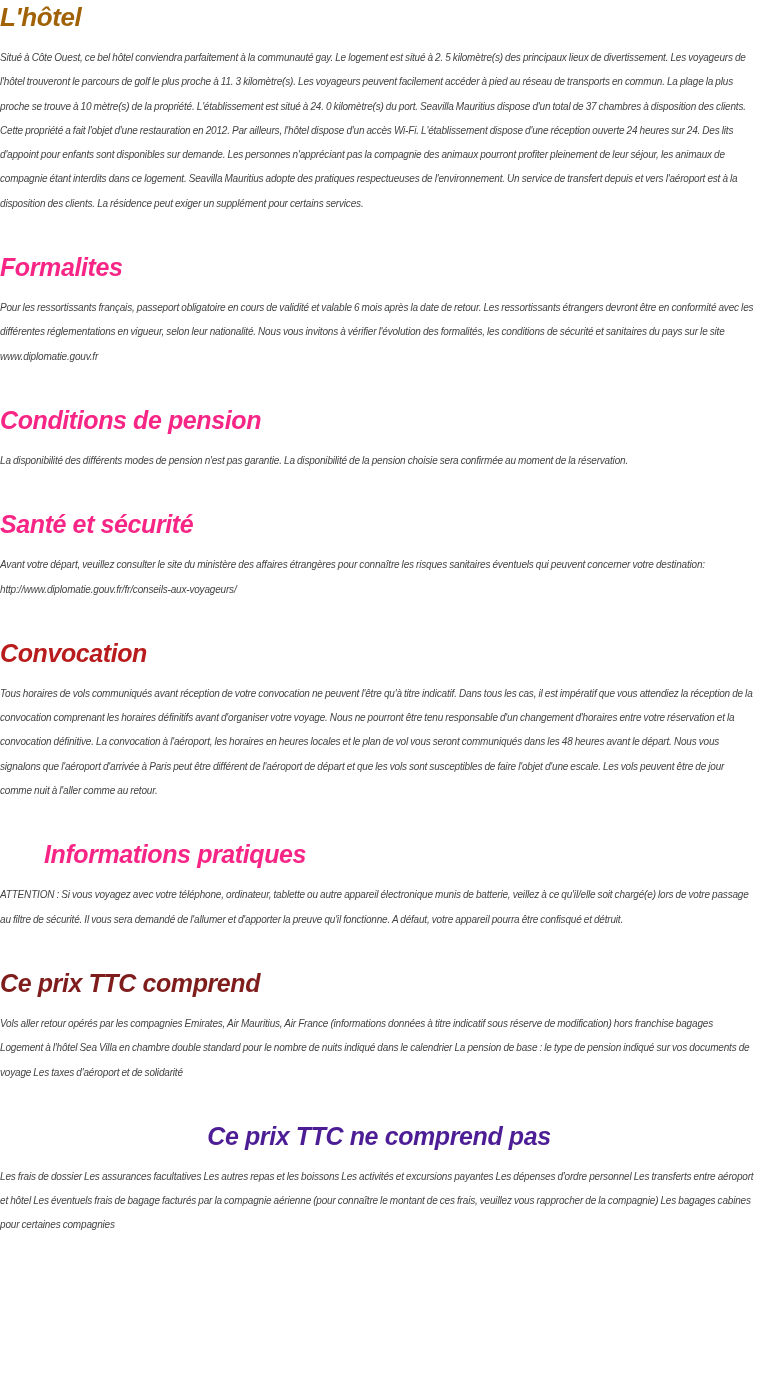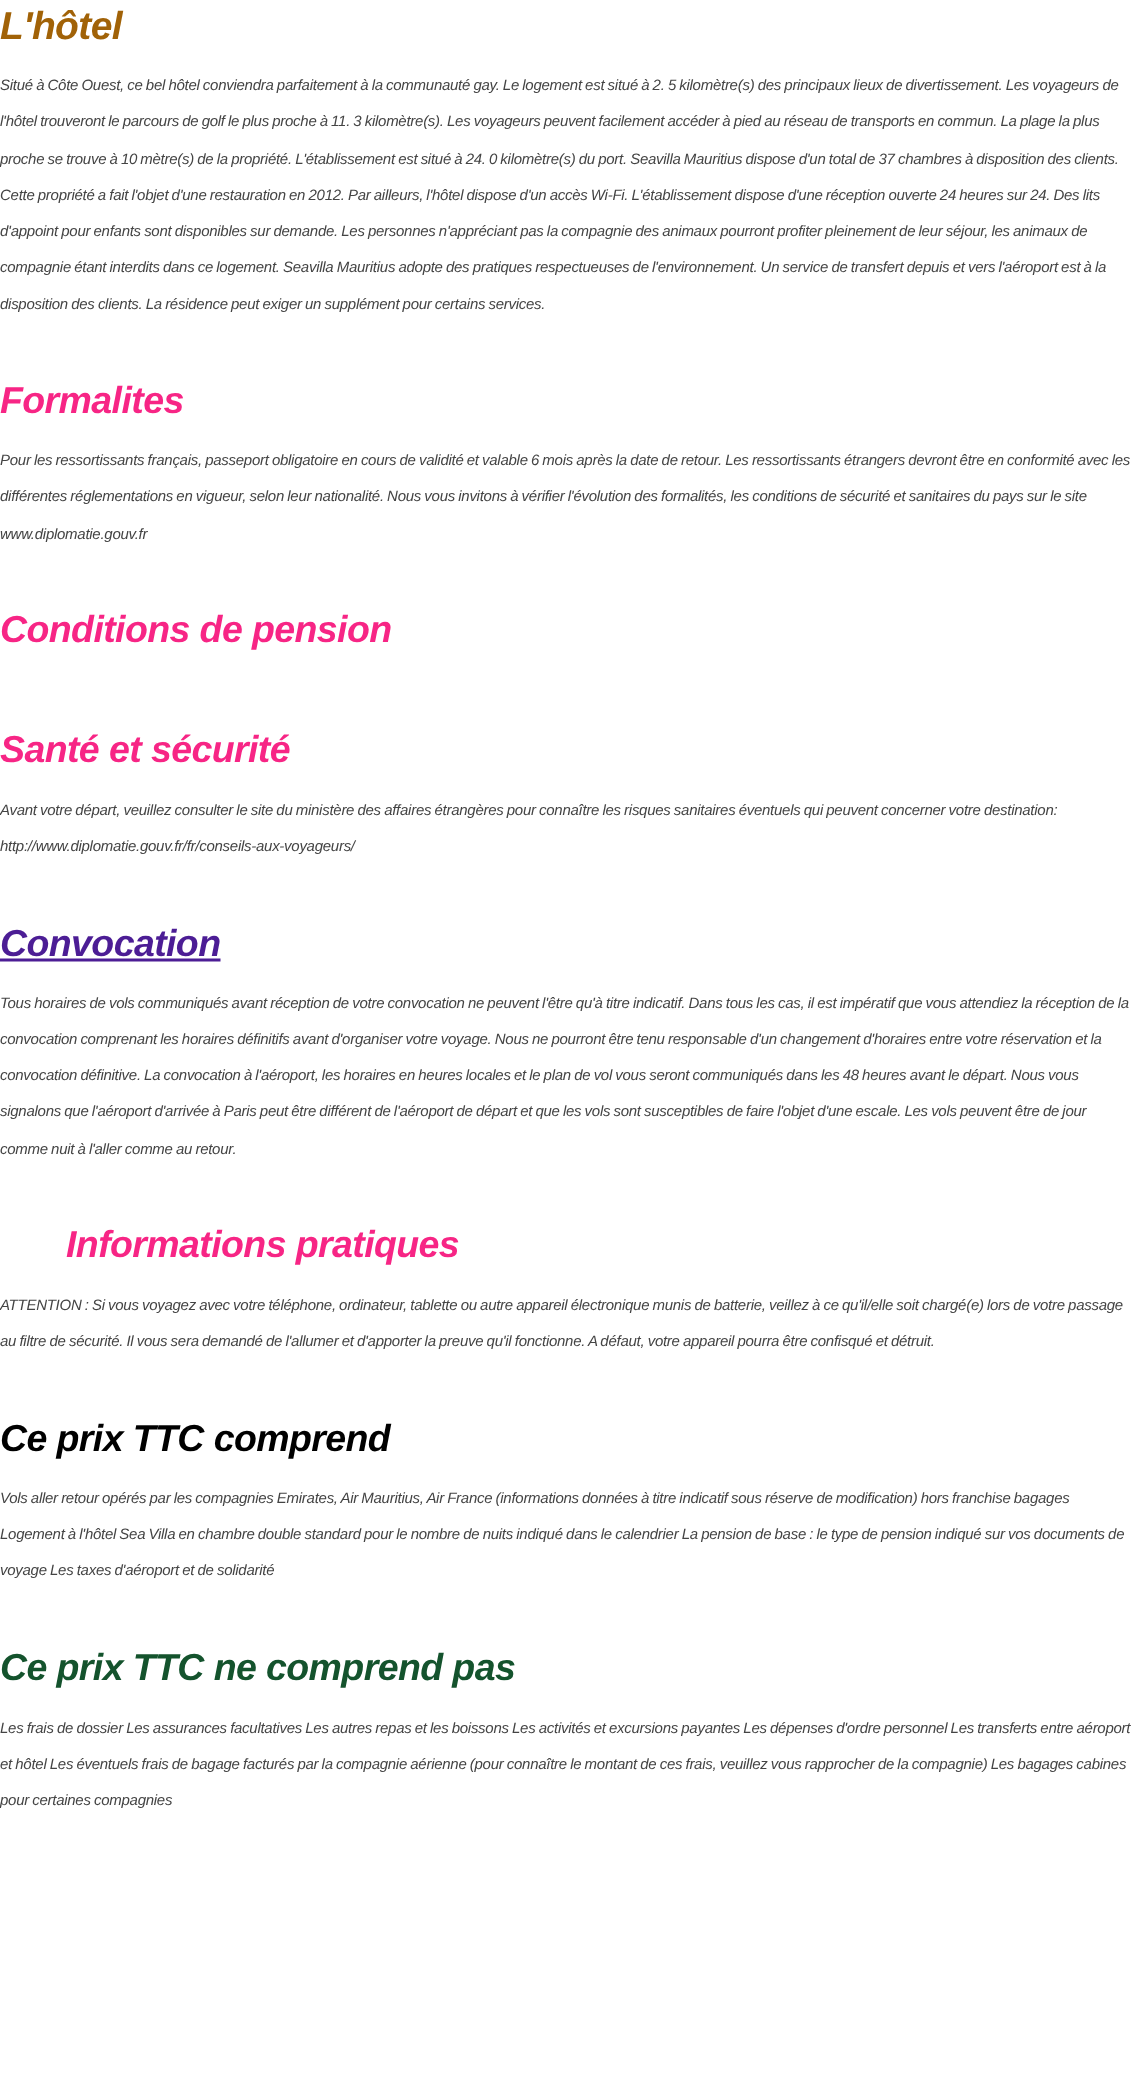--- a/index.html
+++ b/index.html
@@ -72,50 +72,51 @@
   <div class="section" id="sec-formalites">
     <h2 class="section-heading" style="color: rgb(247, 37, 133);">Formalites</h2>
     <div class="gap-heading-to-body"></div>
     <p class="section-body" style="color: rgb(68, 68, 68);">Pour les ressortissants français, passeport obligatoire en cours de validité et valable 6 mois après la date de retour. Les ressortissants étrangers devront être en conformité avec les différentes réglementations en vigueur, selon leur nationalité. Nous vous invitons à vérifier l'évolution des formalités, les conditions de sécurité et sanitaires du pays sur le site www.diplomatie.gouv.fr</p>
   </div>
   <div class="gap-body-to-heading"></div>
 
   <div class="section" id="sec-conditions">
     <h2 class="section-heading" style="color: rgb(247, 37, 133); font-style: italic;">Conditions de pension</h2>
     <div class="gap-heading-to-body"></div>
+    <p class="section-body" style="color: rgb(68, 68, 68);">La disponibilité des différents modes de pension n'est pas garantie. La disponibilité de la pension choisie sera confirmée au moment de la réservation.</p>
   </div>
   <div class="gap-body-to-heading"></div>
 
   <div class="section" id="sec-sante">
     <h2 class="section-heading" style="color: rgb(247, 37, 133);">Santé et sécurité</h2>
     <div class="gap-heading-to-body"></div>
     <p class="section-body" style="color: rgb(68, 68, 68);">Avant votre départ, veuillez consulter le site du ministère des affaires étrangères pour connaître les risques sanitaires éventuels qui peuvent concerner votre destination: http://www.diplomatie.gouv.fr/fr/conseils-aux-voyageurs/</p>
   </div>
   <div class="gap-body-to-heading"></div>
 
   <div class="section" id="sec-convocation">
-    <h2 class="section-heading" style="color: #4c1d95; text-decoration: underline;">Convocation</h2>
+    <h2 class="section-heading" style="color: #b91c1c;">Convocation</h2>
     <div class="gap-heading-to-body"></div>
     <p class="section-body" style="color: rgb(68, 68, 68);">Tous horaires de vols communiqués avant réception de votre convocation ne peuvent l'être qu'à titre indicatif. Dans tous les cas, il est impératif que vous attendiez la réception de la convocation comprenant les horaires définitifs avant d'organiser votre voyage. Nous ne pourront être tenu responsable d'un changement d'horaires entre votre réservation et la convocation définitive. La convocation à l'aéroport, les horaires en heures locales et le plan de vol vous seront communiqués dans les 48 heures avant le départ. Nous vous signalons que l'aéroport d'arrivée à Paris peut être différent de l'aéroport de départ et que les vols sont susceptibles de faire l'objet d'une escale. Les vols peuvent être de jour comme nuit à l'aller comme au retour.</p>
   </div>
   <div class="gap-body-to-heading"></div>
 
   <div class="section" id="sec-infos">
     <h2 class="section-heading" style="color: rgb(247, 37, 133); padding-left: 44px;">Informations pratiques</h2>
     <div class="gap-heading-to-body"></div>
     <p class="section-body" style="color: rgb(68, 68, 68);">ATTENTION : Si vous voyagez avec votre téléphone, ordinateur, tablette ou autre appareil électronique munis de batterie, veillez à ce qu'il/elle soit chargé(e) lors de votre passage au filtre de sécurité. Il vous sera demandé de l'allumer et d'apporter la preuve qu'il fonctionne. A défaut, votre appareil pourra être confisqué et détruit.</p>
   </div>
   <div class="gap-body-to-heading"></div>
 
   <div class="section" id="sec-comprend">
-    <h2 class="section-heading" style="color: #000000;">Ce prix TTC comprend</h2>
+    <h2 class="section-heading" style="color: #7f1d1d;">Ce prix TTC comprend</h2>
     <div class="gap-heading-to-body"></div>
     <p class="section-body" style="color: rgb(68, 68, 68);">Vols aller retour opérés par les compagnies Emirates, Air Mauritius, Air France (informations données à titre indicatif sous réserve de modification) hors franchise bagages Logement à l'hôtel Sea Villa en chambre double standard pour le nombre de nuits indiqué dans le calendrier La pension de base : le type de pension indiqué sur vos documents de voyage Les taxes d'aéroport et de solidarité</p>
   </div>
   <div class="gap-body-to-heading"></div>
 
   <div class="section" id="sec-ne-comprend">
-    <h2 class="section-heading" style="color: #14532d;">Ce prix TTC ne comprend pas</h2>
+    <h2 class="section-heading" style="color: #4c1d95; text-align: center;">Ce prix TTC ne comprend pas</h2>
     <div class="gap-heading-to-body"></div>
     <p class="section-body" style="color: rgb(68, 68, 68);">Les frais de dossier Les assurances facultatives Les autres repas et les boissons Les activités et excursions payantes Les dépenses d'ordre personnel Les transferts entre aéroport et hôtel Les éventuels frais de bagage facturés par la compagnie aérienne (pour connaître le montant de ces frais, veuillez vous rapprocher de la compagnie) Les bagages cabines pour certaines compagnies</p>
   </div>
 
 </div>
 
 </body></html>

